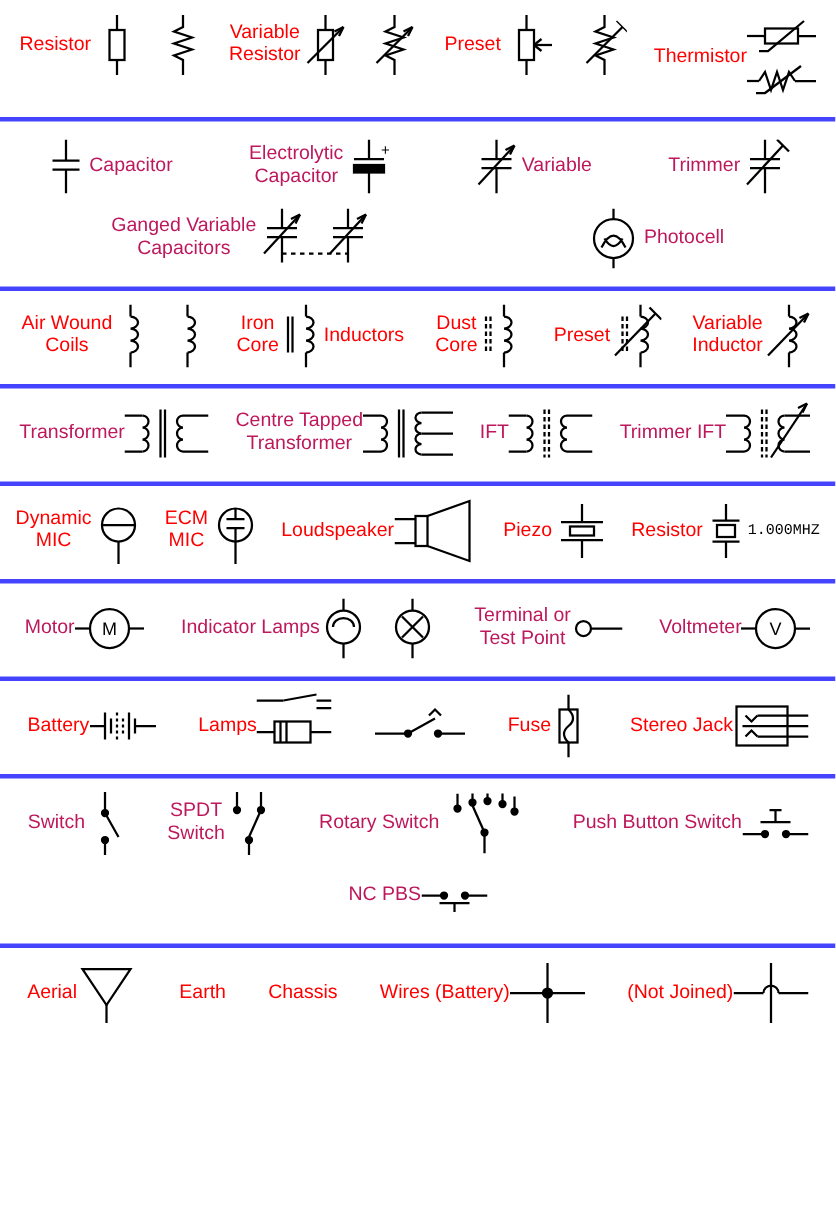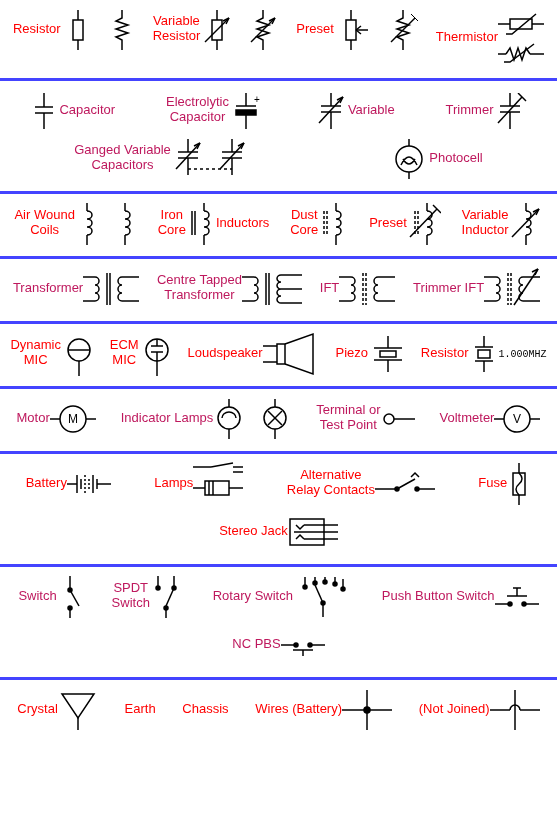--- a/index.html
+++ b/index.html
@@ -514,21 +514,20 @@
         <rect x="12" y="20" width="24" height="14"></rect>
             <line x1="12" y1="27" x2="0" y2="27"></line>
             <line x1="36" y1="27" x2="50" y2="27"></line>
         <line x1="16" y1="20" x2="16" y2="34"></line>
             <line x1="20" y1="20" x2="20" y2="34"></line>
       </g>
         </svg>
     </div>
   </div>
   <div class="cell">
-    <span class="lbl red">Alternative<br>Relay Contacts</span>
     <div class="sym">
       <svg width="60" height="30">
           <g stroke="#000" fill="none" stroke-width="1.5">
             <line x1="0" y1="20" x2="20" y2="20"></line>
             <circle cx="22" cy="20" r="2" fill="#000"></circle>
             <line x1="22" y1="20" x2="40" y2="10"></line>
             <circle cx="42" cy="20" r="2" fill="#000"></circle>
             <line x1="42" y1="20" x2="60" y2="20"></line>
             <path d="M36 8 l4 -4 l4 4"></path>
           </g>
@@ -648,21 +647,21 @@
             <line x1="12" y1="18" x2="32" y2="18"></line>
             <line x1="22" y1="18" x2="22" y2="24"></line>
           </g>
         </svg>
     </div>
   </div>
 </div>
 
 <div class="row" style="border-bottom:none">
   <div class="cell">
-    <span class="lbl red">Crystal</span>
+    <span class="lbl red">Aerial</span>
     <div class="sym">
       <svg width="40" height="40">
           <g stroke="#000" fill="none" stroke-width="1.5">
             <path d="M4 4 H36 L20 28 Z"></path>
             <line x1="20" y1="28" x2="20" y2="40"></line>
           </g>
         </svg>
     </div>
   </div>
   <div class="cell">

